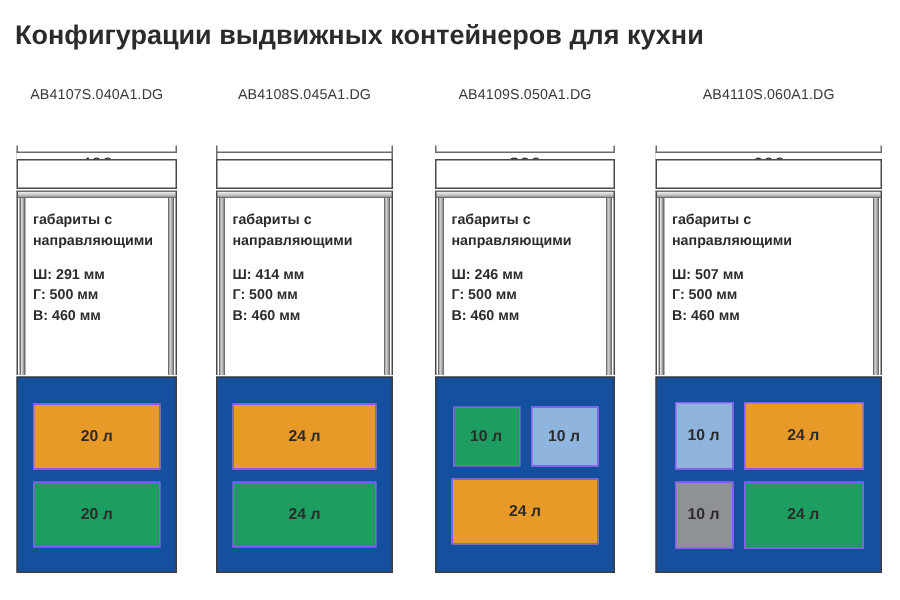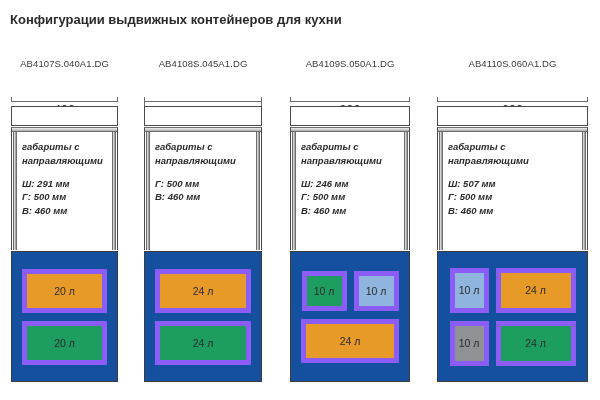--- a/index.html
+++ b/index.html
@@ -6,21 +6,21 @@
   body{
     width:600px;height:400px;
     background:#ffffff;
     font-family:"Liberation Sans", sans-serif;
     color:#333333;
     overflow:hidden;
     position:relative;
   }
   .title{
     position:absolute;left:10px;top:10px;width:560px;
-    font-size:13px;font-weight:bold;color:#2b2b2b;line-height:1.55;
+    font-size:18px;font-weight:bold;color:#2b2b2b;line-height:1.55;
   }
   .title .l2{display:block;}
 
   .columns{position:absolute;left:0;top:58px;width:484px;height:340px;}
 
   .col{position:absolute;top:0;}
   .col .partno{
     position:absolute;top:0;left:0;width:100%;
     text-align:center;font-size:9.5px;color:#3a3a3a;letter-spacing:.1px;
     white-space:nowrap;
@@ -61,38 +61,38 @@
   .guide{
     position:absolute;top:0;bottom:0;width:4px;
     background:linear-gradient(to right,#e9e9e9 0%,#bdbdbd 55%,#8c8c8c 100%);
     border-left:1px solid #6e6e6e;border-right:1px solid #6e6e6e;
     box-sizing:border-box;
   }
   .guide.left{left:1px;}
   .guide.right{right:1px;}
   .specs{
     position:absolute;left:10px;right:10px;top:8px;
-    font-size:9.5px;line-height:1.45;color:#2b2b2b;font-weight:bold;font-style:italic;
+    font-size:9.5px;line-height:1.45;color:#2b2b2b;font-weight:bold;
   }
   .specs .hdr{font-weight:bold;}
   .specs .gap{height:9px;}
 
   
   .bluebox{
     position:relative;box-sizing:border-box;
     border:1px solid #3c3c3c;background:#14509e;
     height:131px;margin-top:1px;
     display:flex;flex-direction:column;justify-content:center;
     padding:9px 10px;gap:8px;
   }
   .binrow{display:flex;gap:7px;justify-content:center;align-items:stretch;}
   .bin{
-    box-sizing:border-box;border:5px solid #8b5cf6;
+    box-sizing:border-box;border:1px solid #8b5cf6;
     display:flex;align-items:center;justify-content:center;
-    font-size:10.5px;font-weight:normal;color:#2b2b2b;
+    font-size:10.5px;font-weight:bold;color:#2b2b2b;
     white-space:nowrap;
   }
   .bin.orange{background:#e89a28;}
   .bin.green{background:#1d9e60;}
   .bin.lightblue{background:#8fb4dd;}
   .bin.gray{background:#8e9295;}
 </style>
 </head>
 <body>
 
@@ -140,20 +140,21 @@
       <div class="cab">
         <div class="front"></div>
         <div class="railbar"></div>
         <div class="body">
           <div class="guide left"></div>
           <div class="guide right"></div>
           <div class="specs">
             <div class="hdr">габариты с</div>
             <div class="hdr">направляющими</div>
             <div class="gap"></div>
+            <div>Ш: 414 мм</div>
             <div>Г: 500 мм</div>
             <div>В: 460 мм</div>
           </div>
         </div>
         <div class="bluebox">
           <div class="binrow">
             <div class="bin orange" style="width: 96px; height: 44px;">24 л</div>
           </div>
           <div class="binrow">
             <div class="bin green" style="width: 96px; height: 44px;">24 л</div>

